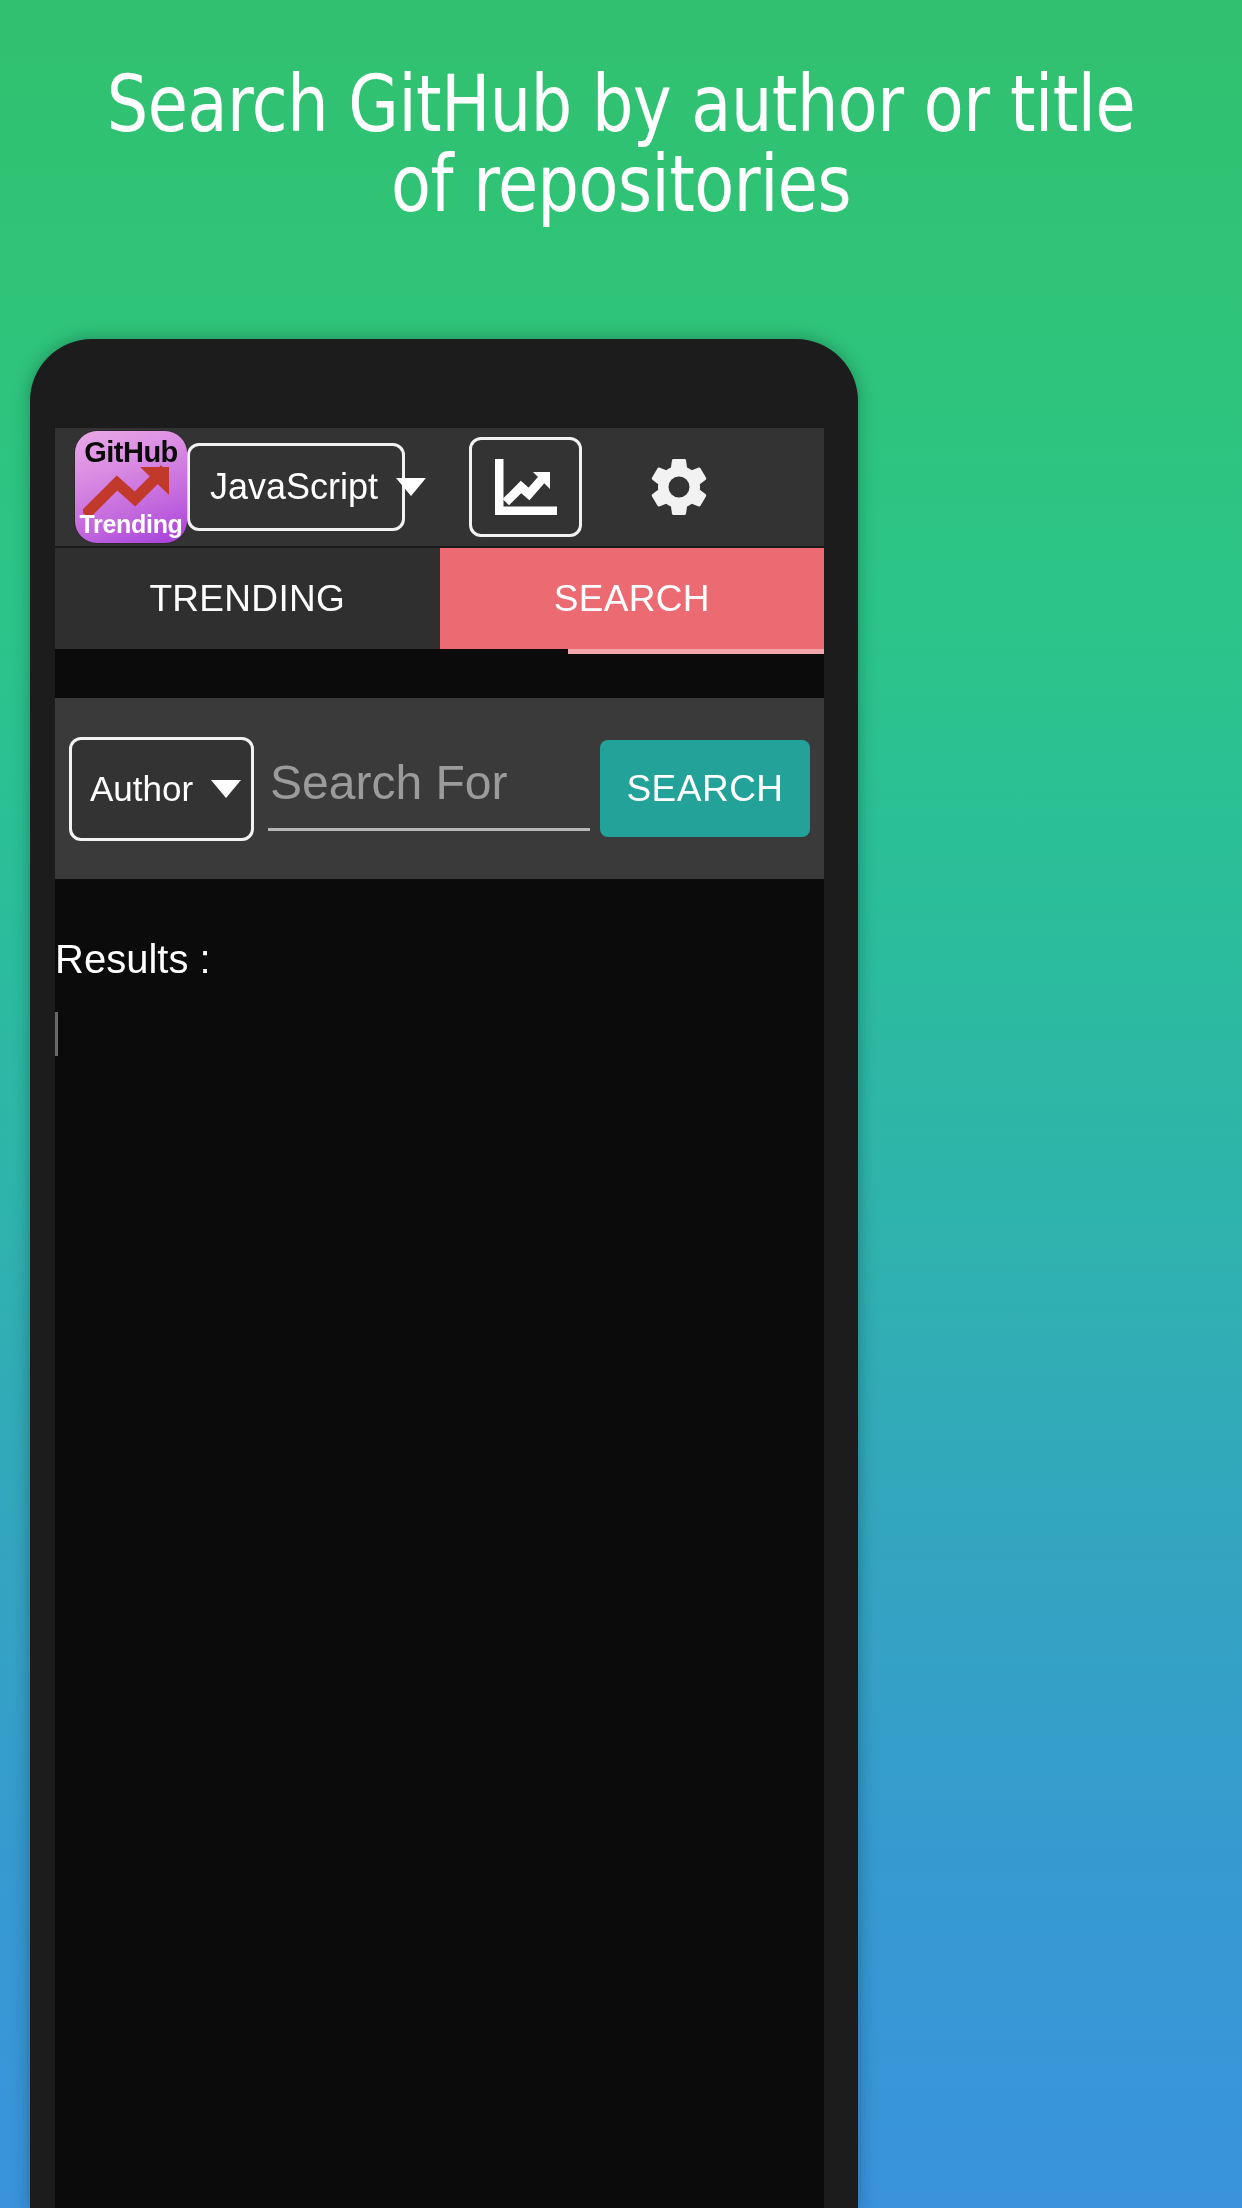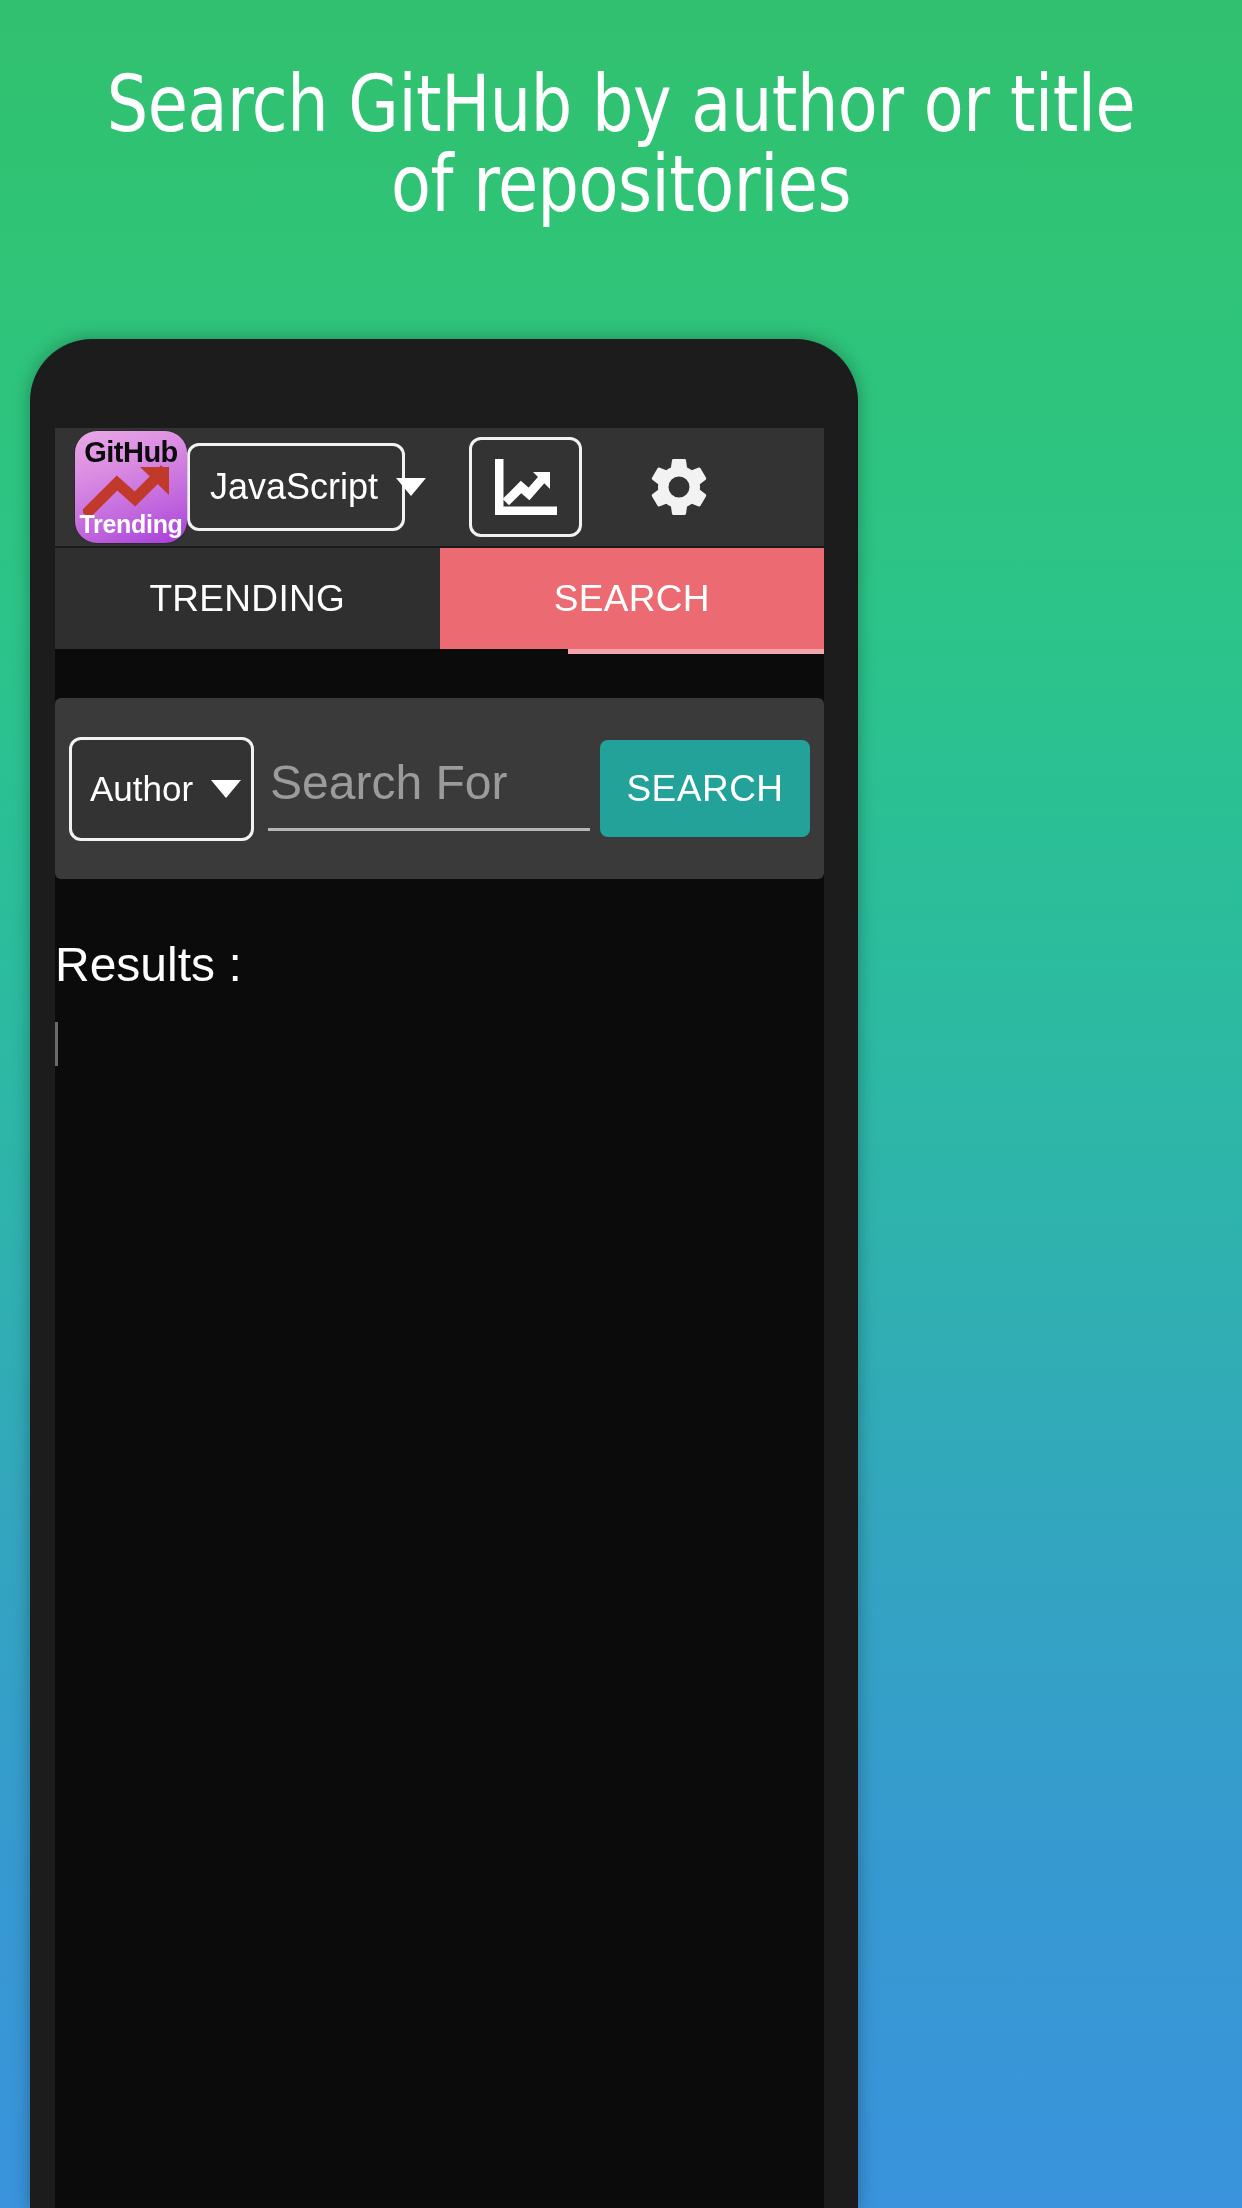--- a/index.html
+++ b/index.html
@@ -186,21 +186,20 @@
   .gapbar { height: 44px; background: #0b0b0b; }
 
   
   .search-row {
     background: #3a3a3a;
     height: 181px;
     display: flex;
     align-items: center;
     padding: 0 14px;
     box-sizing: border-box;
-    border-radius: 6px;
   }
 
   #type-dropdown {
     width: 185px;
     height: 104px;
     padding: 0 14px 0 18px;
     flex: 0 0 auto;
   }
   #type-dropdown .dd-label { font-size: 35px; }
 
@@ -243,21 +242,21 @@
 
   
   .results-area {
     background: #0b0b0b;
     height: 900px;
     padding-top: 58px;
     box-sizing: border-box;
   }
   .results-label {
     color: #ffffff;
-    font-size: 48px;
+    font-size: 40px;
     margin-left: 0px;
     padding-left: 0;
   }
   .results-caret {
     width: 3px;
     height: 44px;
     background: #6a6a6a;
     margin-top: 30px;
   }
 </style>

